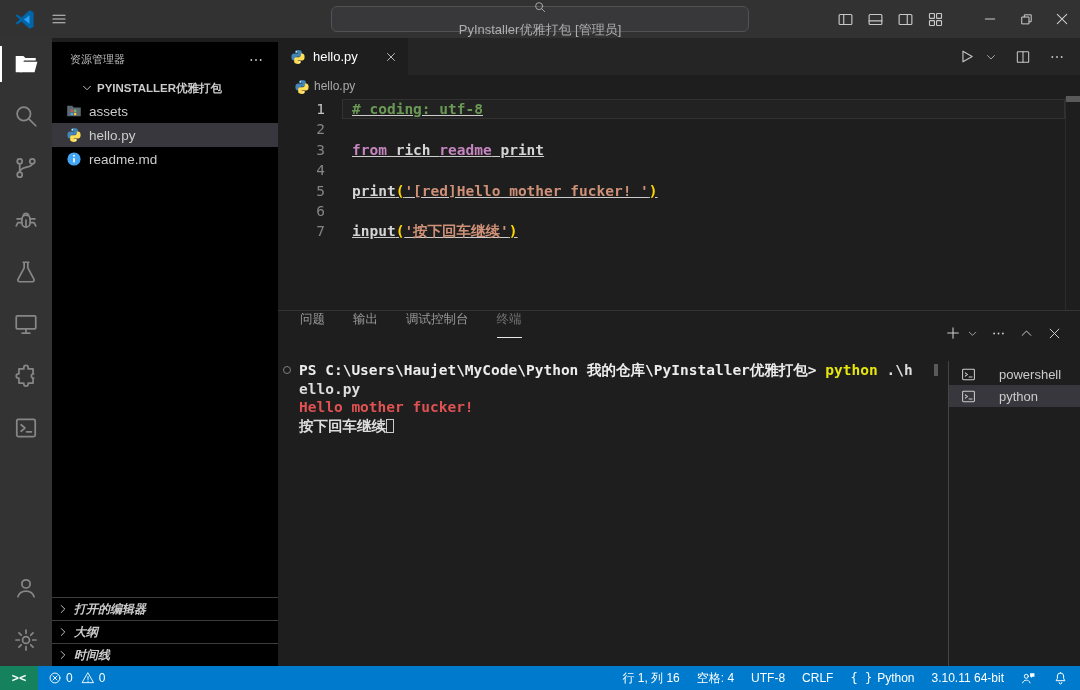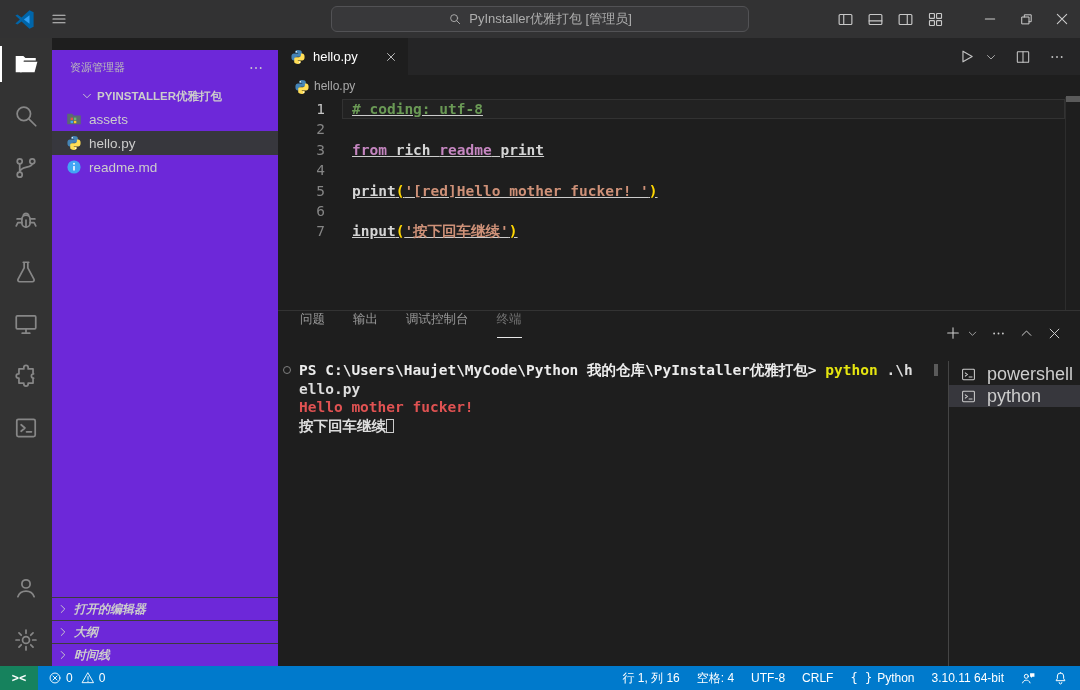--- a/index.html
+++ b/index.html
@@ -11,37 +11,37 @@
   }
   svg { display:block; }
 
   
   .titlebar { position:absolute; top:0; left:0; right:0; height:38px; background:#323233; z-index:5; }
   .tb-left { position:absolute; left:0; top:0; height:38px; display:flex; align-items:center; gap:14px; padding-left:13px; }
   .command-center {
     position:absolute; left:331px; top:6px; width:418px; height:26px;
     background:#38383a; border:1px solid #525255; border-radius:6px;
     display:flex; align-items:center; justify-content:center; gap:7px;
-    color:#aeaeae; font-size:13px; cursor:pointer;
+    color:#aeaeae; font-size:13px; cursor:pointer;flex-direction:column;
   }
   .tb-right { position:absolute; right:0; top:0; height:38px; display:flex; align-items:center; }
   .tb-btn { width:30px; height:38px; display:flex; align-items:center; justify-content:center; color:#c8c8c8; }
   .tb-btn.win { width:36px; color:#cccccc; }
   .tb-layouts { display:flex; margin-right:22px; }
 
   
   .activitybar { position:absolute; top:38px; left:0; width:52px; bottom:24px; background:#333333; }
   .ab-top, .ab-bottom { display:flex; flex-direction:column; }
   .ab-bottom { position:absolute; bottom:0; left:0; right:0; }
   .ab-item { height:52px; display:flex; align-items:center; justify-content:center; color:#878787; position:relative; cursor:pointer; }
   .ab-item.active { color:#ffffff; }
   .ab-item.active::before { content:""; position:absolute; left:0; top:8px; bottom:8px; width:2px; background:#ffffff; }
 
   
-  .sidebar { position:absolute; top:50px; left:52px; width:226px; bottom:24px; background:#6d28d9; }
+  .sidebar { position:absolute; top:42px; left:52px; width:226px; bottom:24px; background:#000000; }
   .sb-header { height:35px; display:flex; align-items:center; justify-content:space-between; padding:0 14px 0 18px; color:#bbbbbb; font-size:11px; }
   .sb-actions { color:#cccccc; cursor:pointer; }
   .sb-folder-row { height:22px; display:flex; align-items:center; gap:3px; padding-left:4px; color:#cccccc; font-weight:bold; font-size:11.5px; cursor:pointer;margin-left:24px; }
   .file-row { height:24px; display:flex; align-items:center; gap:7px; padding-left:14px; font-size:13.5px; color:#cccccc; cursor:pointer; }
   .file-row.selected { background:#37373d; }
   .file-row .ficon { width:16px; height:16px; flex:none; }
   .sb-bottom { position:absolute; bottom:0; left:0; right:0;font-style:italic; }
   .sb-section { height:23px; border-top:1px solid #3c3c3c; display:flex; align-items:center; gap:4px; padding-left:4px; font-weight:bold; font-size:12px; color:#cccccc; cursor:pointer; }
 
   
@@ -74,21 +74,21 @@
   .pa-btn { display:flex; align-items:center; cursor:pointer; }
 
   .terminal { position:absolute; top:50px; left:0; width:670px; bottom:0; font-family:"DejaVu Sans Mono", monospace; font-size:14.5px; font-weight:bold; cursor:text; }
   .term-line { position:relative; height:18.6px; line-height:18.6px; padding-left:21px; white-space:pre; }
   .term-deco { position:absolute; left:5px; top:5px; width:8px; height:8px; border:1px solid #7e7e7e; border-radius:50%; }
   .tm-prompt{color:#ececec} .tm-command{color:#e5e510} .tm-red{color:#e05252} .tm-plain{color:#dddddd}
   .term-cursor { display:inline-block; width:8px; height:14px; border:1px solid #cccccc; vertical-align:-2px; }
   .term-scroll-thumb { position:absolute; top:53px; left:656px; width:4px; height:12px; background:#5a5a5a; }
 
   .term-list { position:absolute; top:50px; left:670px; right:0; bottom:0; border-left:1px solid #454545; padding-top:2px; }
-  .term-row { height:22px; display:flex; align-items:center; gap:11px; padding-left:12px; font-size:18px; color:#cccccc; cursor:pointer; }
+  .term-row { height:22px; display:flex; align-items:center; gap:23px; padding-left:12px; font-size:13px; color:#cccccc; cursor:pointer; }
   .term-row.selected { background:#37373d; }
 
   
   .statusbar { position:absolute; left:0; right:0; bottom:0; height:24px; background:#007acc; color:#ffffff; font-size:12px; z-index:6; display:flex; align-items:center; }
   .sb-remote { width:38px; height:24px; background:#16825d; display:flex; align-items:center; justify-content:center; font-family:"DejaVu Sans Mono",monospace; font-weight:bold; font-size:12px; cursor:pointer; }
   .sb-problems { display:flex; align-items:center; gap:4px; margin-left:10px; cursor:pointer; }
   .sb-right { margin-left:auto; display:flex; align-items:center; gap:17px; padding-right:12px; height:100%; }
   .sb-item { display:flex; align-items:center; gap:5px; cursor:pointer; white-space:nowrap;justify-content:center; }
   .braces-glyph { font-family:"DejaVu Sans Mono",monospace; font-size:12px; }
 </style>

